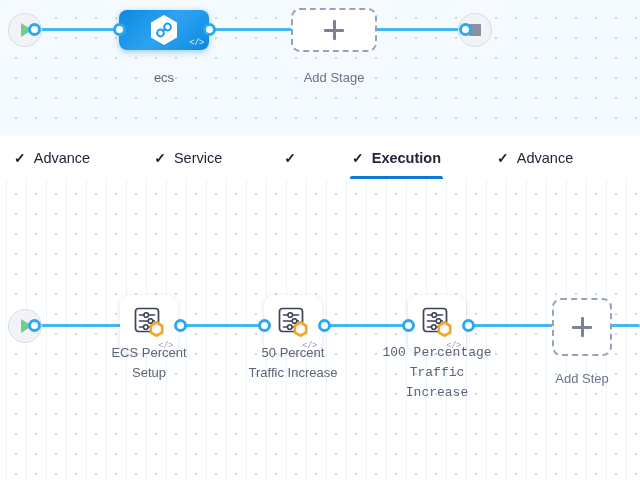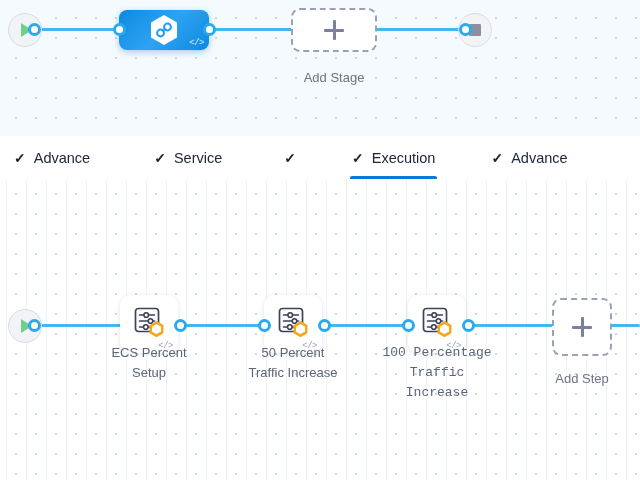--- a/index.html
+++ b/index.html
@@ -75,21 +75,21 @@
     color: #22283a;
     cursor: pointer;
     flex: 0 0 auto;
   }
   .tab .check {
     font-size: 14px;
     line-height: 1;
     color: #1c1f2b;
     font-weight: 700;
   }
-  .tab.active .tab-label { font-weight: 400; }
+  .tab.active .tab-label { font-weight: 700; }
   .tab.active::after {
     content: "";
     position: absolute;
     left: 4px;
     right: 4px;
     bottom: 0;
     height: 3px;
     background: #0b7ad6;
     border-radius: 2px 2px 0 0;
   }
@@ -247,20 +247,21 @@
         <g fill="none" stroke="#1b9df5" stroke-width="2" stroke-linecap="round">
           <circle cx="11.5" cy="19" r="3.4"></circle>
           <circle cx="18.5" cy="13" r="3.4"></circle>
           <path d="M13.6 16.6 L16.4 15.4"></path>
         </g>
       </svg>
       <span class="code-badge">&lt;/&gt;</span>
     </div>
     <div class="dot" style="left:113px; top:23px;"></div>
     <div class="dot" style="left:203px; top:23px;"></div>
+    <div class="node-label" style="left:109px; top:68px; width:110px;">ecs</div>
 
     <div class="add-box" style="left:291px; top:8px; width:86px; height:44px;">
       <div class="plus"></div>
     </div>
     <div class="node-label muted" style="left:274px; top:68px; width:120px;">Add Stage</div>
 
     <div class="endpoint" style="left:458px; top:13px;">
       <div class="stop-sq"></div>
     </div>
     <div class="dot" style="left:459px; top:23px;"></div>

